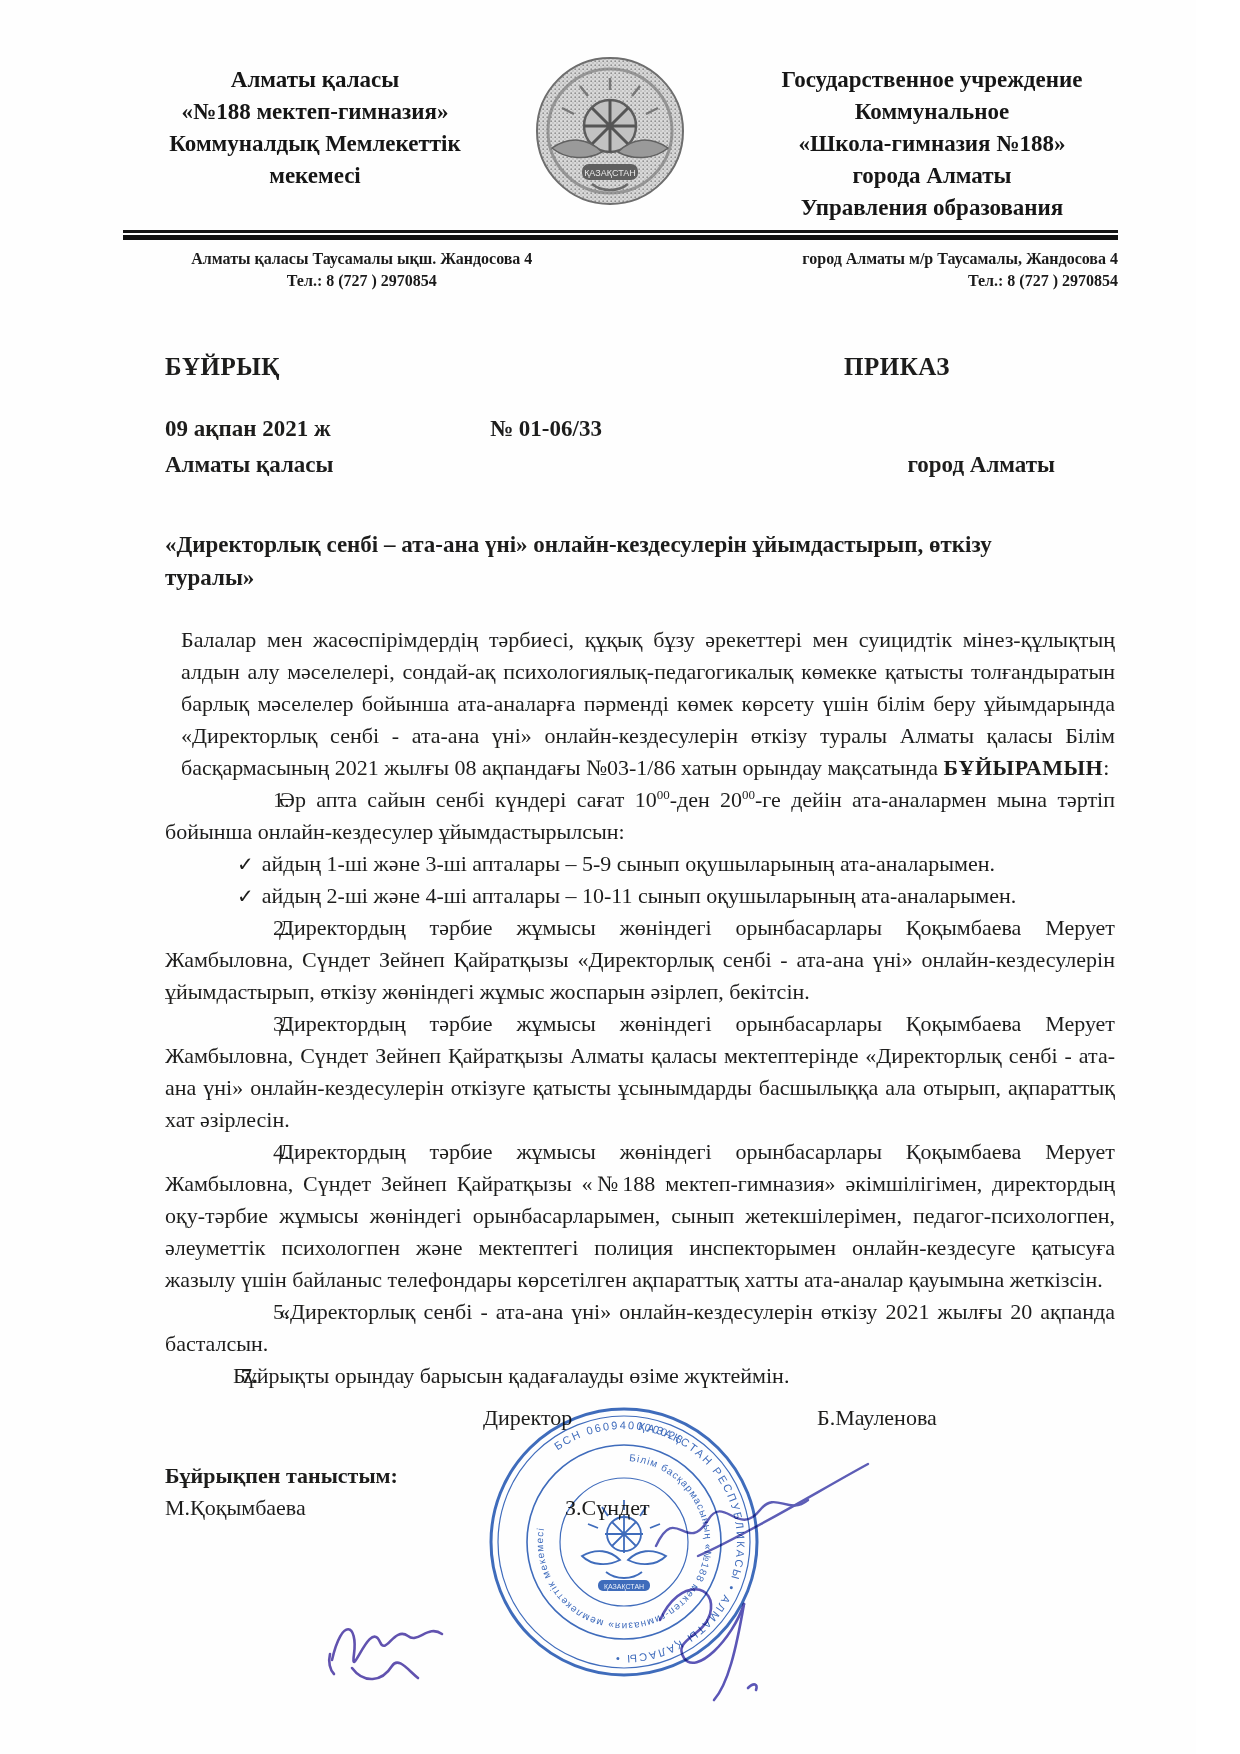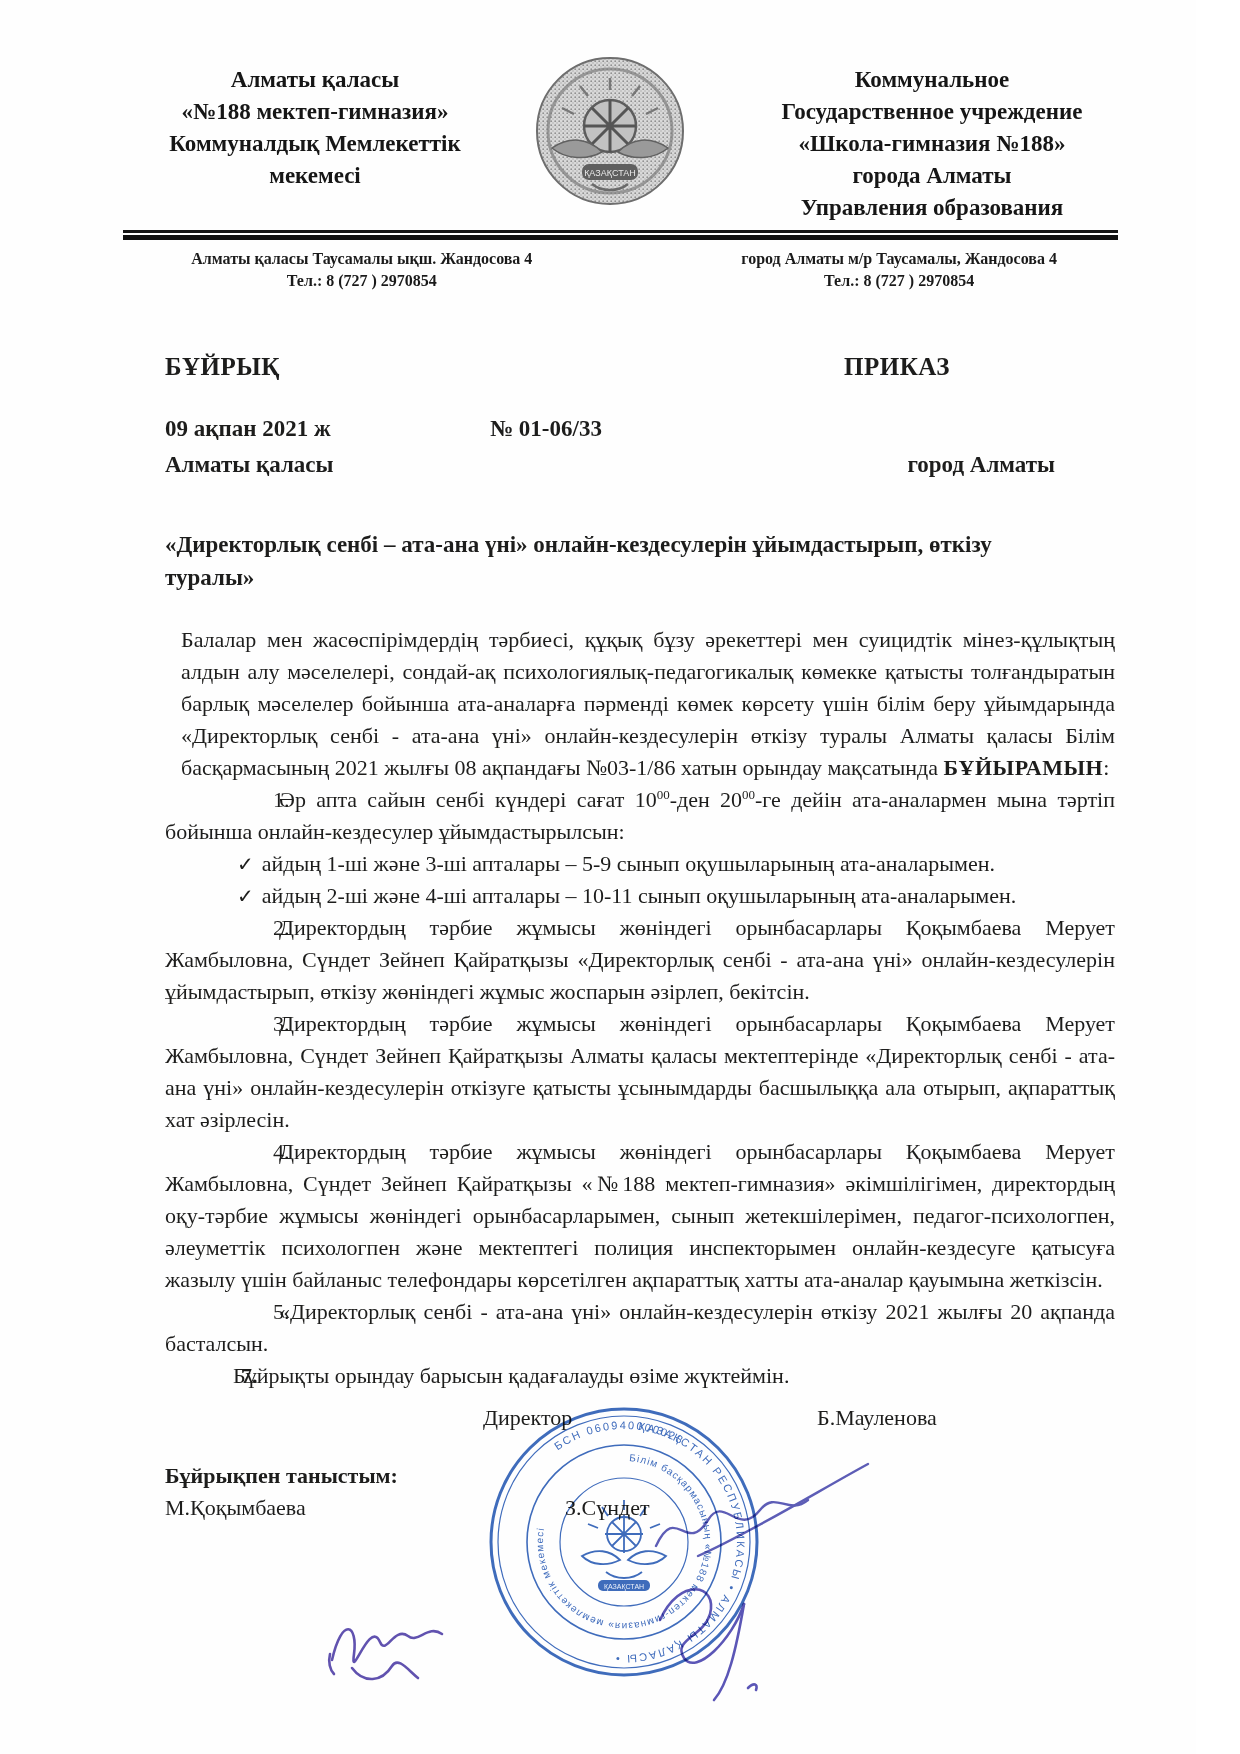--- a/index.html
+++ b/index.html
@@ -13,21 +13,21 @@
   .org-left{width:330px;}
   .org-right{width:352px;}
   .emblem{position:absolute;top:52px;left:522px;}
   .divider{position:absolute;top:230px;left:123px;width:995px;}
   .divider .bar-thin{height:3px;background:#151515;}
   .divider .bar-gap{height:2px;}
   .divider .bar-thick{height:5px;background:#101010;}
   .addresses{position:absolute;top:248px;left:123px;width:995px;display:flex;justify-content:space-between;}
   .addr{font-weight:bold;font-size:16px;line-height:22px;text-align:center;color:#1a1a1a;}
   .addr-left{width:48%;}
-  .addr-right{width:44%;}
+  .addr-right{width:44%;text-align:right;}
   
   .main{position:absolute;top:352px;left:165px;width:950px;font-size:22px;line-height:32px;}
   .title-row{display:flex;justify-content:space-between;font-weight:bold;font-size:25px;line-height:30px;letter-spacing:0.5px;}
   .title-row .ru{margin-right:165px;}
   .date-row{position:relative;margin-top:32px;font-weight:bold;font-size:23px;line-height:30px;}
   .date-row .number{position:absolute;left:325px;top:0;}
   .city-row{display:flex;justify-content:space-between;font-weight:bold;font-size:23px;line-height:30px;margin-top:6px;}
   .city-row .ru{margin-right:60px;}
   .subject{margin:48px 0 0 0;font-weight:bold;font-size:23px;line-height:33px;width:920px;}
   .preamble{margin:30px 0 0 16px;text-align:justify;}
@@ -60,22 +60,22 @@
 <div class="page">
 
   <div class="org-header">
     <div class="org org-left">
       <div>Алматы қаласы</div>
       <div>«№188 мектеп-гимназия»</div>
       <div>Коммуналдық Мемлекеттік</div>
       <div>мекемесі</div>
     </div>
     <div class="org org-right">
+      <div>Государственное учреждение</div>
       <div>Коммунальное</div>
-      <div>Государственное учреждение</div>
       <div>«Школа-гимназия №188»</div>
       <div>города Алматы</div>
       <div>Управления образования</div>
     </div>
   </div>
 
   <svg class="emblem" width="176" height="162" viewBox="0 0 176 162">
     <defs>
       <pattern id="emb-dots" width="4" height="4" patternUnits="userSpaceOnUse">
         <rect width="4" height="4" fill="#d9d9d9"></rect>

